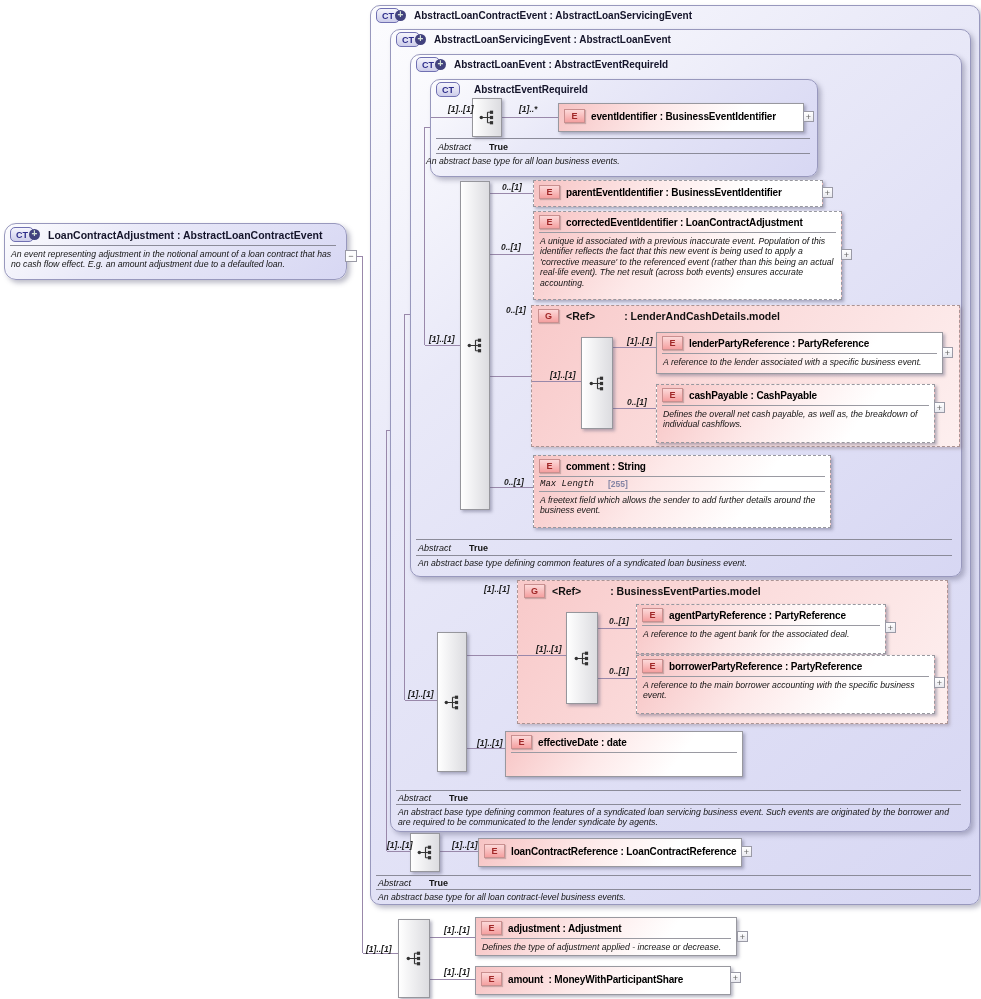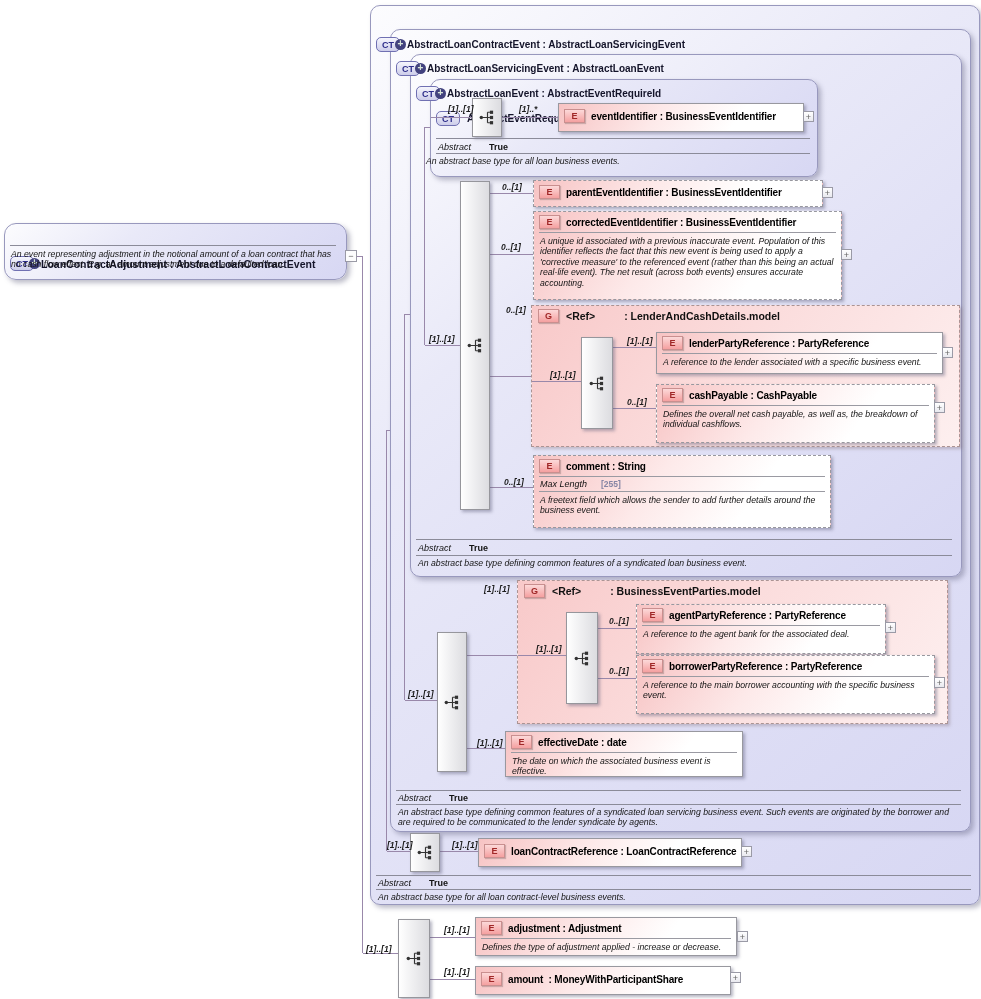--- a/index.html
+++ b/index.html
@@ -2,21 +2,21 @@
 <html><head>
 <meta charset="utf-8">
 <style>
   html,body{margin:0;padding:0;background:#fff;}
   #canvas{position:relative;width:981px;height:999px;overflow:hidden;
           font-family:"Liberation Sans",sans-serif;background:#fff;}
   
   .ct-box{position:absolute;border:1px solid #9898bd;border-radius:10px;
           background:linear-gradient(140deg,#fcfcfe 0%,#e9e9f8 35%,#d7d7f3 100%);
           box-shadow:3px 3px 5px rgba(90,90,120,.40);}
-  .ct-head{position:absolute;display:flex;align-items:center;gap:7px;white-space:pre;margin-top:29px;}
+  .ct-head{position:absolute;display:flex;align-items:center;gap:14px;white-space:pre;}
   .ct-title{font-weight:bold;font-size:10px;color:#14142a;}
   .ct-icon{position:relative;display:inline-flex;align-items:center;justify-content:center;
            width:22px;height:13px;border:1.4px solid #7070b2;border-radius:5px;
            background:linear-gradient(180deg,#f6f6fd,#cdcdea);
            color:#2d2d8a;font-size:9px;font-weight:bold;}
   .ct-plus{position:absolute;right:-7px;top:1px;width:11px;height:11px;border-radius:50%;
            background:#42427e;color:#d9e6d9;font-size:10px;line-height:10px;
            text-align:center;font-weight:bold;}
   
   .el-box{position:absolute;border:1px solid #98989f;
@@ -25,21 +25,21 @@
   .el-box.dashed{border-style:dashed;}
   .el-head{display:flex;align-items:center;gap:6px;padding:3px 5px 2px;white-space:pre;
            font-weight:bold;font-size:10px;letter-spacing:-0.15px;color:#000;}
   .e-icon,.g-icon{display:inline-flex;align-items:center;justify-content:center;flex:none;
            width:19px;height:12px;border:1px solid #c98f8f;
            background:linear-gradient(180deg,#fcd9d9,#f5a0a0);
            color:#a02828;font-size:9px;font-weight:bold;box-shadow:1px 1px 1px rgba(0,0,0,.18);}
   .el-sep{border-top:1px solid #9a9aa2;margin:1px 5px;}
   .el-annot{font-style:italic;font-size:8.7px;line-height:10.4px;color:#141414;padding:2px 6px;}
   .ml-row{display:flex;align-items:center;gap:14px;padding:1px 6px;font-size:9px;}
-  .ml-label{font-style:italic;color:#111;}
+  .ml-label{font-style:italic;color:#111;font-family:Liberation Mono, monospace;}
   .ml-val{color:#8585a5;font-size:8.5px;font-weight:bold;}
   
   .group-box{position:absolute;border:1px dashed #ab9494;
           background:linear-gradient(125deg,#f8c9c9 0%,#fbdcdc 45%,#fdefef 100%);
           box-shadow:2px 2px 3px rgba(120,100,110,.35);}
   .g-head{position:absolute;display:flex;align-items:center;gap:7px;white-space:pre;
           font-weight:bold;font-size:10.5px;color:#111;}
   .g-type{margin-left:22px;}
   
   .seq-bar{position:absolute;border:1px solid #96969c;
@@ -235,21 +235,21 @@
 
   <div class="el-box" style="left:558px;top:103px;width:244px;height:27px">
     <div class="el-head" style="padding-top:5px"><span class="e-icon">E</span><span>eventIdentifier : BusinessEventIdentifier</span></div>
   </div>
 
   <div class="el-box dashed" style="left:533px;top:180px;width:288px;height:25px">
     <div class="el-head" style="padding-top:4px"><span class="e-icon">E</span><span>parentEventIdentifier : BusinessEventIdentifier</span></div>
   </div>
 
   <div class="el-box dashed" style="left:533px;top:211px;width:307px;height:87px">
-    <div class="el-head"><span class="e-icon">E</span><span>correctedEventIdentifier : BusinessEventIdentifier</span></div>
+    <div class="el-head"><span class="e-icon">E</span><span>correctedEventIdentifier : LoanContractAdjustment</span></div>
     <div class="el-sep"></div>
     <div class="el-annot">A unique id associated with a previous inaccurate event. Population of this identifier reflects the fact that this new event is being used to apply a 'corrective measure' to the referenced event (rather than this being an actual real-life event). The net result (across both events) ensures accurate accounting.</div>
   </div>
 
   <div class="el-box" style="left:656px;top:332px;width:285px;height:40px">
     <div class="el-head"><span class="e-icon">E</span><span>lenderPartyReference : PartyReference</span></div>
     <div class="el-sep"></div>
     <div class="el-annot">A reference to the lender associated with a specific business event.</div>
   </div>
 
@@ -278,21 +278,20 @@
 
   <div class="el-box dashed" style="left:636px;top:655px;width:297px;height:57px">
     <div class="el-head"><span class="e-icon">E</span><span>borrowerPartyReference : PartyReference</span></div>
     <div class="el-sep"></div>
     <div class="el-annot">A reference to the main borrower accounting with the specific business event.</div>
   </div>
 
   <div class="el-box" style="left:505px;top:731px;width:236px;height:44px">
     <div class="el-head"><span class="e-icon">E</span><span>effectiveDate : date</span></div>
     <div class="el-sep"></div>
-    <div class="el-annot">The date on which the associated business event is effective.</div>
   </div>
 
   <div class="el-box" style="left:478px;top:838px;width:262px;height:27px">
     <div class="el-head" style="padding-top:5px"><span class="e-icon">E</span><span>loanContractReference : LoanContractReference</span></div>
   </div>
 
   <div class="el-box" style="left:475px;top:917px;width:260px;height:37px">
     <div class="el-head"><span class="e-icon">E</span><span>adjustment : Adjustment</span></div>
     <div class="el-sep"></div>
     <div class="el-annot">Defines the type of adjustment applied - increase or decrease.</div>

